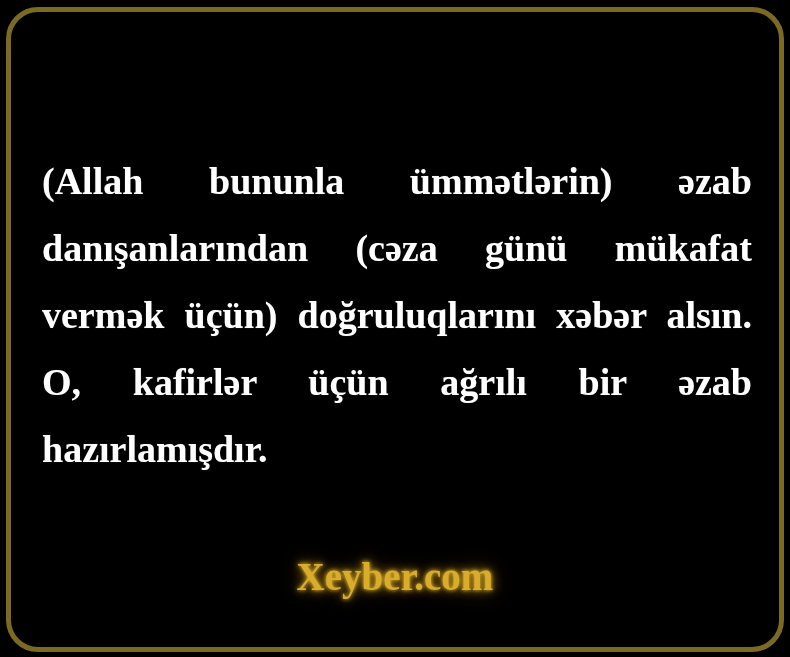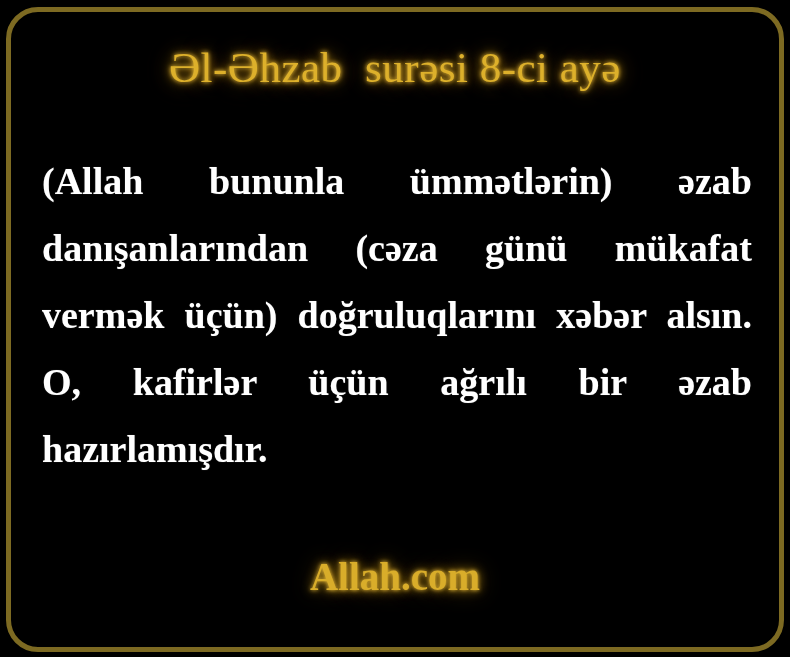--- a/index.html
+++ b/index.html
@@ -102,20 +102,19 @@
 </style>
 </head>
 <body>
 
 <div id="card">
 
   <div id="frame"></div>
 
   <div id="inner">
 
-    <div id="title">Əl-Əhzab  surəsi 8-ci ayə</div>
 
     <div id="body-text">(Allah bununla ümmətlərin) əzab danışanlarından (cəza günü mükafat vermək üçün) doğruluqlarını xəbər alsın. O, kafirlər üçün ağrılı bir əzab hazırlamışdır.</div>
 
-    <div id="footer">Allah.com</div>
+    <div id="footer">Xeyber.com</div>
 
   </div>
 </div>
 
 </body></html>

